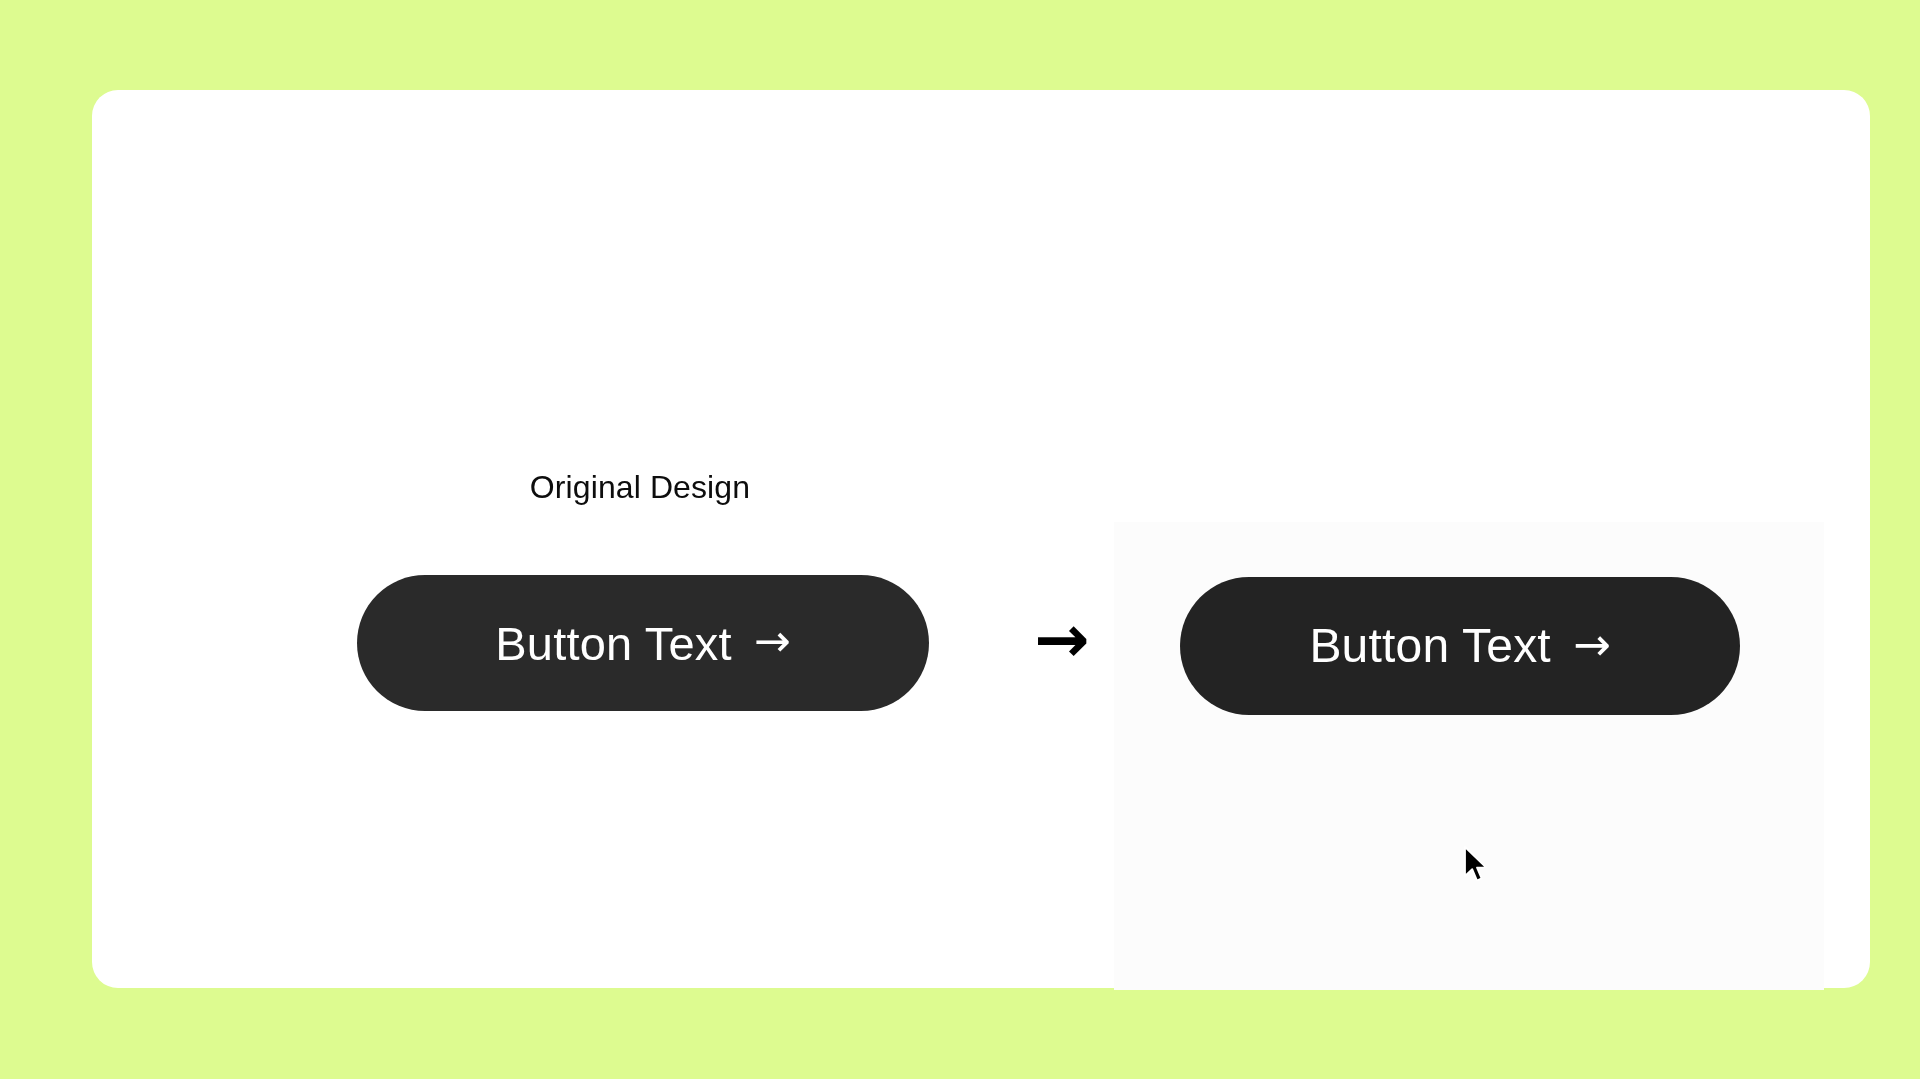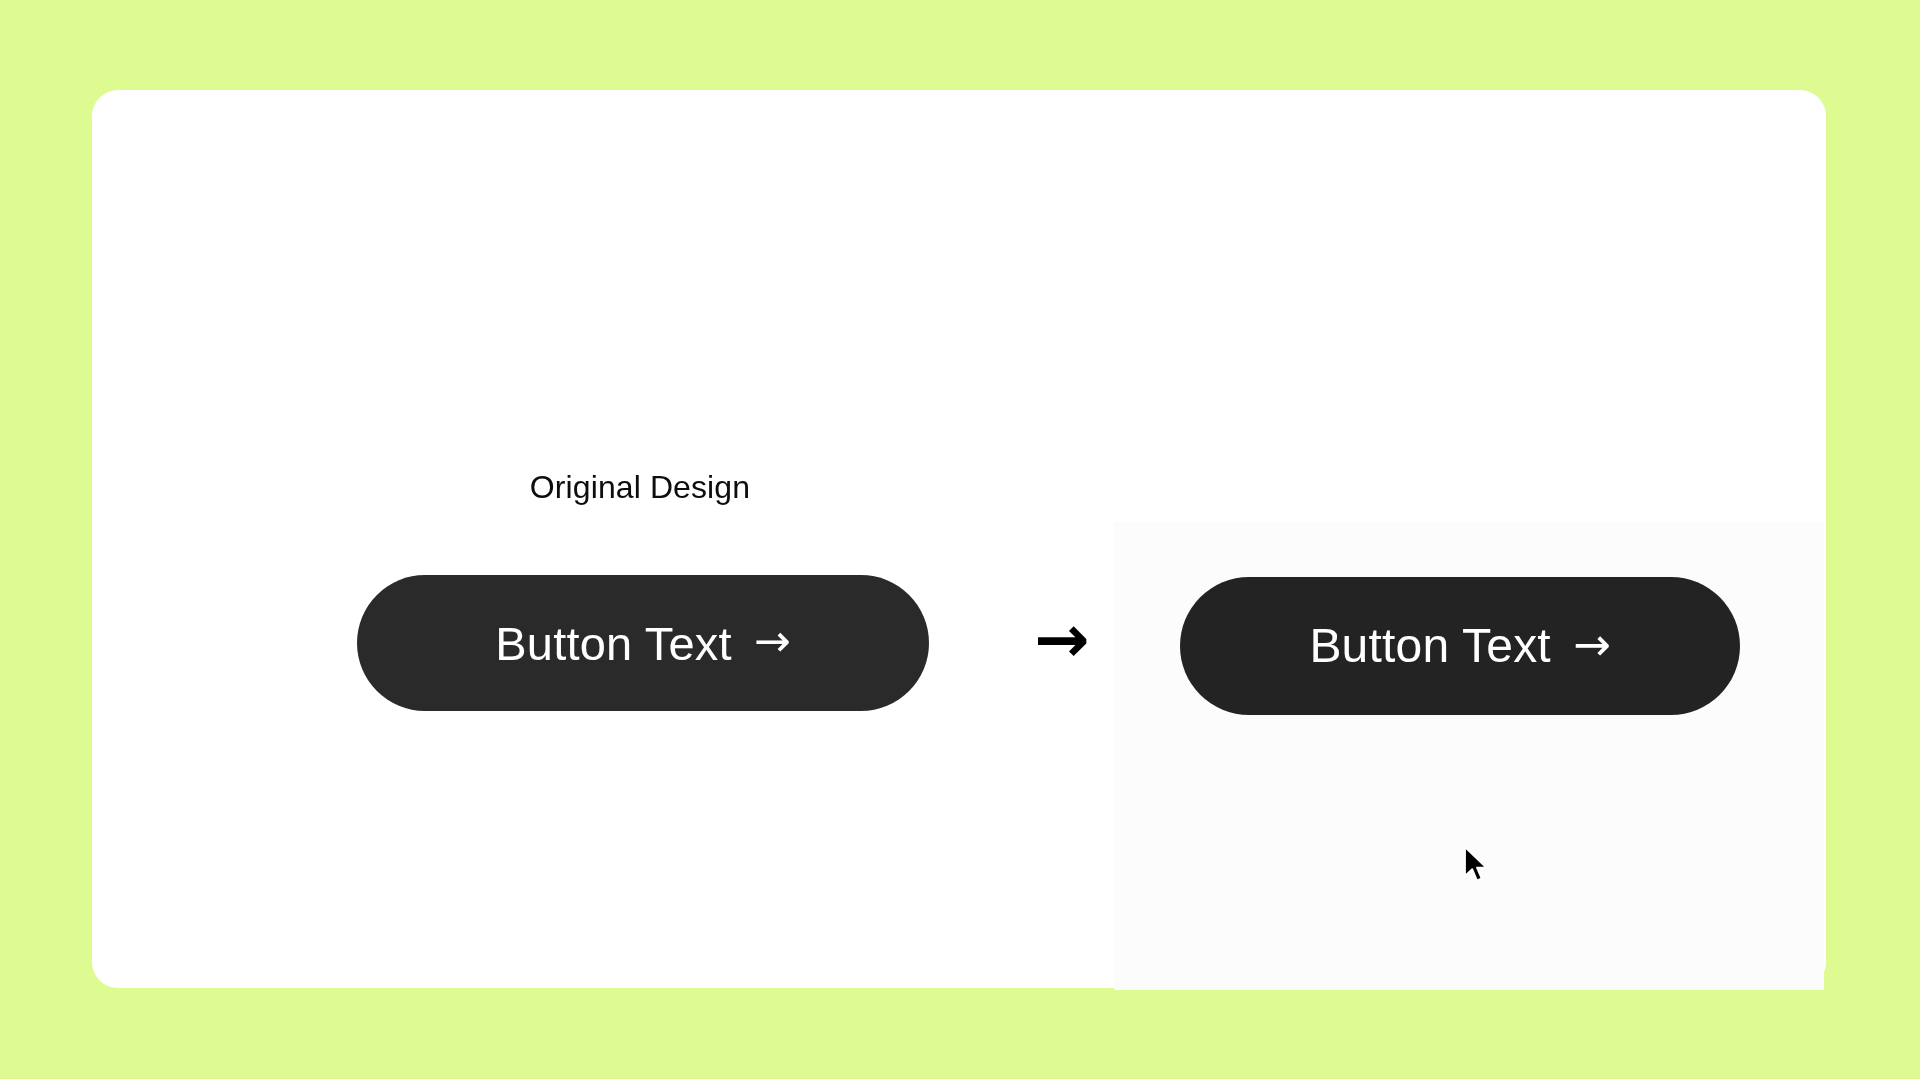--- a/index.html
+++ b/index.html
@@ -162,21 +162,21 @@
     left: 1462px;
     top: 845px;
     width: 28px;
     height: 40px;
     pointer-events: none;
   }
 </style>
 </head>
 <body style="background: rgb(221, 251, 144);">
 
-<div id="canvas-card" style="background: rgb(255, 255, 255);">
+<div id="canvas-card" style="background: rgb(255, 255, 255); padding-left: 44px;">
   <div id="comparison-row">
 
     <div id="original-panel">
       <div id="original-label">Original Design</div>
       <button id="original-button" style="background: rgb(42, 42, 42);">
         <span class="btn-inner">
           <span class="btn-label">Button Text</span>
           <span class="btn-arrow">→</span>
         </span>
       </button>

